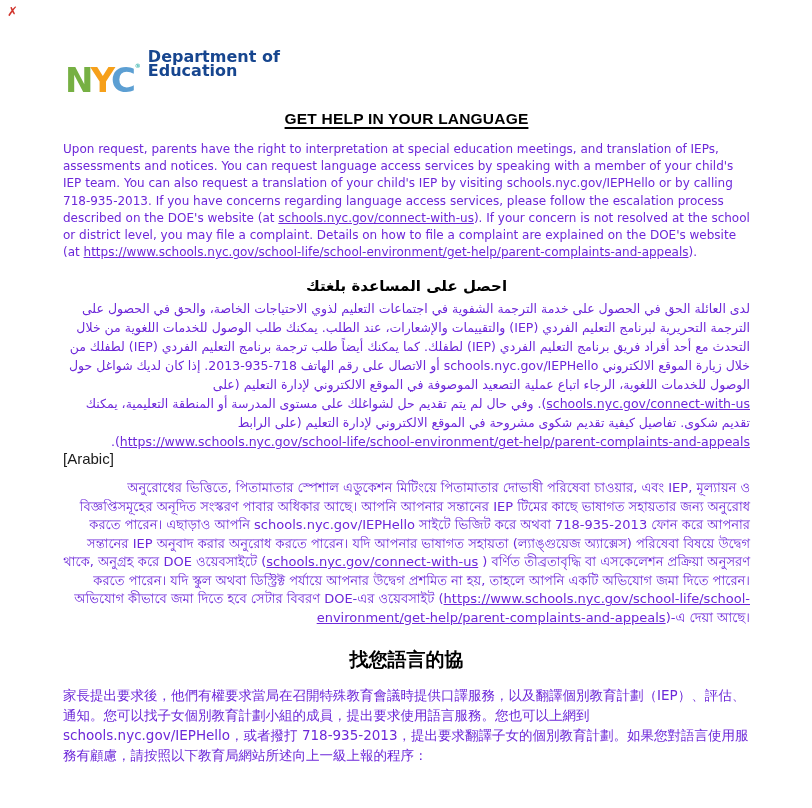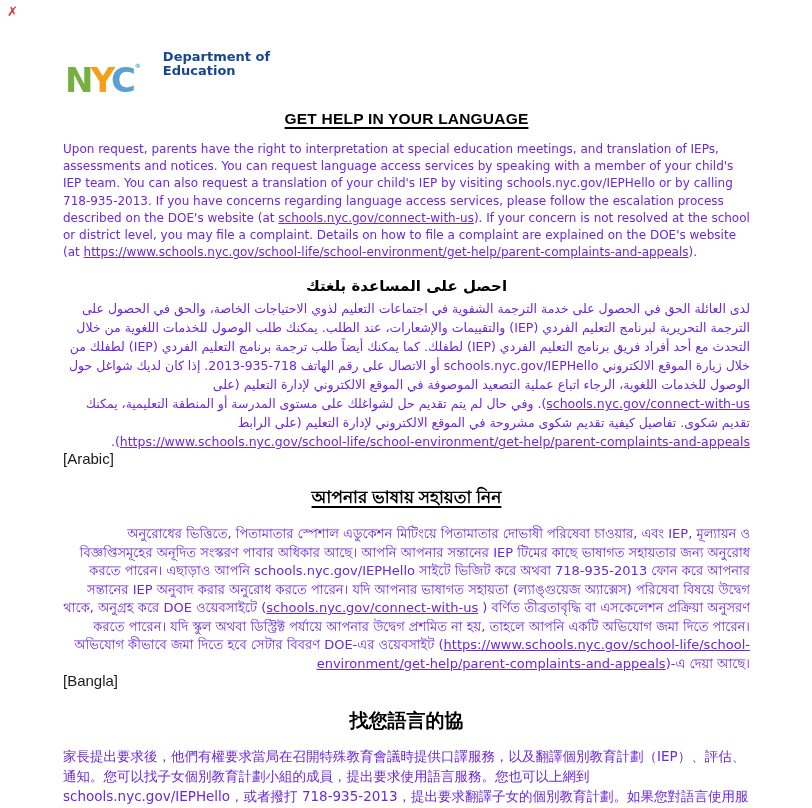--- a/index.html
+++ b/index.html
@@ -43,23 +43,23 @@
   }
   .nyc-trademark {
     font-size: 6px;
     letter-spacing: 0;
     vertical-align: 24px;
     margin-left: 2px;
   }
   .dept {
     font-family: "DejaVu Sans", sans-serif;
     font-weight: bold;
-    font-size: 13px;
+    font-size: 16px;
     line-height: 13.5px;
-    margin-left: 22px;
+    margin-left: 7px;
     margin-top: 3px;
   }
   
   .sec-heading {
     text-align: center;
     font-weight: bold;
     color: #000000;
   }
   .sec-heading.u {
     text-decoration: underline;
@@ -114,23 +114,21 @@
       <section class="sec sec-english">
         <h2 class="sec-heading u">GET HELP IN YOUR LANGUAGE</h2>
         <p class="sec-body" dir="ltr"><span>Upon request, parents have the right to interpretation at special education meetings, and translation of IEPs, assessments and notices. You can request language access services by speaking with a member of your child's IEP team. You can also request a translation of your child's IEP by visiting schools.nyc.gov/IEPHello or by calling 718-935-2013. If you have concerns regarding language access services, please follow the escalation process described on the DOE's website (at </span><a class="doc-link">schools.nyc.gov/connect-with-us</a><span>). If your concern is not resolved at the school or district level, you may file a complaint. Details on how to file a complaint are explained on the DOE's website (at </span><a class="doc-link">https://www.schools.nyc.gov/school-life/school-environment/get-help/parent-complaints-and-appeals</a><span>).</span></p>
       </section>
       <section class="sec sec-arabic">
         <h2 class="sec-heading">احصل على المساعدة بلغتك</h2>
         <p class="sec-body" dir="rtl"><span>لدى العائلة الحق في الحصول على خدمة الترجمة الشفوية في اجتماعات التعليم لذوي الاحتياجات الخاصة، والحق في الحصول على الترجمة التحريرية لبرنامج التعليم الفردي (IEP) والتقييمات والإشعارات، عند الطلب. يمكنك طلب الوصول للخدمات اللغوية من خلال التحدث مع أحد أفراد فريق برنامج التعليم الفردي (IEP) لطفلك. كما يمكنك أيضاً طلب ترجمة برنامج التعليم الفردي (IEP) لطفلك من خلال زيارة الموقع الالكتروني schools.nyc.gov/IEPHello أو الاتصال على رقم الهاتف 718-935-2013. إذا كان لديك شواغل حول الوصول للخدمات اللغوية، الرجاء اتباع عملية التصعيد الموصوفة في الموقع الالكتروني لإدارة التعليم (على </span><a class="doc-link">schools.nyc.gov/connect-with-us</a><span>). وفي حال لم يتم تقديم حل لشواغلك على مستوى المدرسة أو المنطقة التعليمية، يمكنك تقديم شكوى. تفاصيل كيفية تقديم شكوى مشروحة في الموقع الالكتروني لإدارة التعليم (على الرابط </span><a class="doc-link">https://www.schools.nyc.gov/school-life/school-environment/get-help/parent-complaints-and-appeals</a><span>).</span></p>
         <div class="lang-label">[Arabic]</div>
       </section>
       <section class="sec sec-bangla">
-        <h2 class="sec-heading u">আপনার ভাষায় সহায়তা নিন</h2>
         <p class="sec-body" dir="ltr"><span>অনুরোধের ভিত্তিতে, পিতামাতার স্পেশাল এডুকেশন মিটিংয়ে পিতামাতার দোভাষী পরিষেবা চাওয়ার, এবং IEP, মূল্যায়ন ও বিজ্ঞপ্তিসমূহের অনূদিত সংস্করণ পাবার অধিকার আছে। আপনি আপনার সন্তানের IEP টিমের কাছে ভাষাগত সহায়তার জন্য অনুরোধ করতে পারেন। এছাড়াও আপনি schools.nyc.gov/IEPHello সাইটে ভিজিট করে অথবা 718-935-2013 ফোন করে আপনার সন্তানের IEP অনুবাদ করার অনুরোধ করতে পারেন। যদি আপনার ভাষাগত সহায়তা (ল্যাঙ্গুয়েজ অ্যাক্সেস) পরিষেবা বিষয়ে উদ্বেগ থাকে, অনুগ্রহ করে DOE ওয়েবসাইটে (</span><a class="doc-link">schools.nyc.gov/connect-with-us</a><span> ) বর্ণিত তীব্রতাবৃদ্ধি বা এসকেলেশন প্রক্রিয়া অনুসরণ করতে পারেন। যদি স্কুল অথবা ডিস্ট্রিক্ট পর্যায়ে আপনার উদ্বেগ প্রশমিত না হয়, তাহলে আপনি একটি অভিযোগ জমা দিতে পারেন। অভিযোগ কীভাবে জমা দিতে হবে সেটার বিবরণ DOE-এর ওয়েবসাইট (</span><a class="doc-link">https://www.schools.nyc.gov/school-life/school-environment/get-help/parent-complaints-and-appeals</a><span>)-এ দেয়া আছে।</span></p>
-        <div class="lang-label">[Bangla]</div>
       </section>
       <section class="sec sec-chinese">
         <h2 class="sec-heading">找您語言的協</h2>
         <p class="sec-body" dir="ltr"><span>家長提出要求後，他們有權要求當局在召開特殊教育會議時提供口譯服務，以及翻譯個別教育計劃（IEP）、評估、通知。您可以找子女個別教育計劃小組的成員，提出要求使用語言服務。您也可以上網到 schools.nyc.gov/IEPHello，或者撥打 718-935-2013，提出要求翻譯子女的個別教育計劃。如果您對語言使用服務有顧慮，請按照以下教育局網站所述向上一級上報的程序：</span></p>
       </section>
     </main>
 
 </div>
 
 </body></html>

